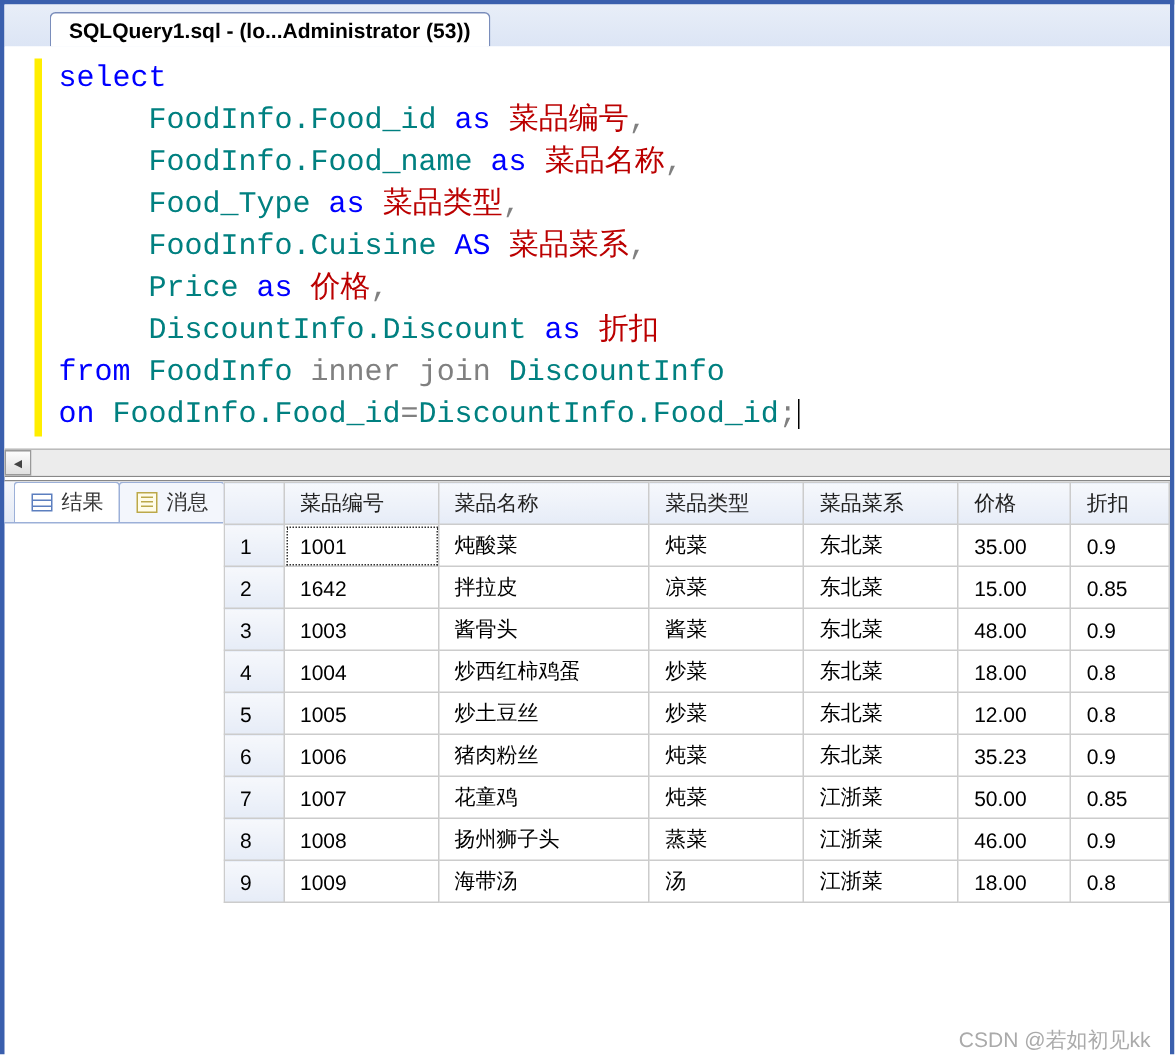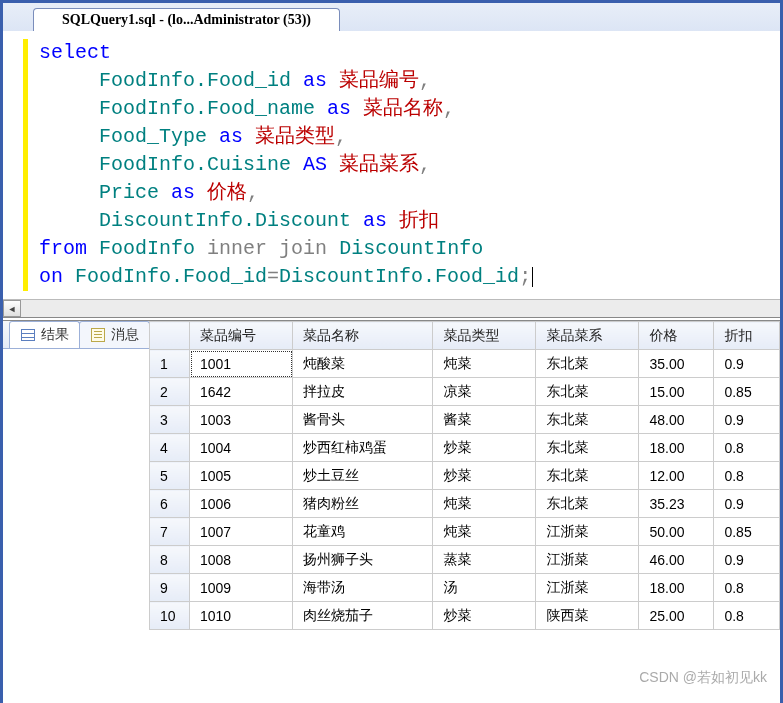--- a/index.html
+++ b/index.html
@@ -27,25 +27,24 @@
       display: flex;
       align-items: flex-end;
       padding-left: 30px;
     }
     .doc-tab {
       background: #fff;
       border: 1px solid #7a8dbb;
       border-bottom: none;
       border-top-left-radius: 4px;
       border-top-right-radius: 4px;
-      padding: 3px 28px;
+      padding: 3px 12px;
       font-weight: bold;
       font-size: 14px;
       color: #000;
-      font-family: Liberation Serif, serif;
     }
     
     .editor-wrap {
       background: #fff;
       flex: 0 0 auto;
       position: relative;
       border-bottom: 1px solid #888;
     }
     .editor {
       padding: 8px 10px 8px 36px;
@@ -197,21 +196,21 @@
       text-align: left;
       width: 40px;
     }
     .cell-selected {
       outline: 1px dotted #333;
       outline-offset: -2px;
     }
     .watermark {
       position: absolute;
       right: 16px;
-      bottom: 16px;
+      bottom: 0;
       color: rgba(100,100,100,0.55);
       font-size: 14px;
       font-family: "Microsoft YaHei", sans-serif;
       pointer-events: none;
       margin-left: 28px;
     }
     .root { position: relative; width: 100%; height: 100%; }
   </style>
 </head>
 <body>
@@ -345,29 +344,20 @@
               </tr>
               <tr>
                 <td class="rownum">9</td>
                 <td>1009</td>
                 <td>海带汤</td>
                 <td>汤</td>
                 <td>江浙菜</td>
                 <td>18.00</td>
                 <td>0.8</td>
               </tr>
-              <tr>
-                <td class="rownum">10</td>
-                <td>1010</td>
-                <td>肉丝烧茄子</td>
-                <td>炒菜</td>
-                <td>陕西菜</td>
-                <td>25.00</td>
-                <td>0.8</td>
-              </tr>
             </tbody>
       </table>
     </div>
   </div>
 
 </div>
 
 <div class="watermark">CSDN @若如初见kk</div>
 
 </div>

